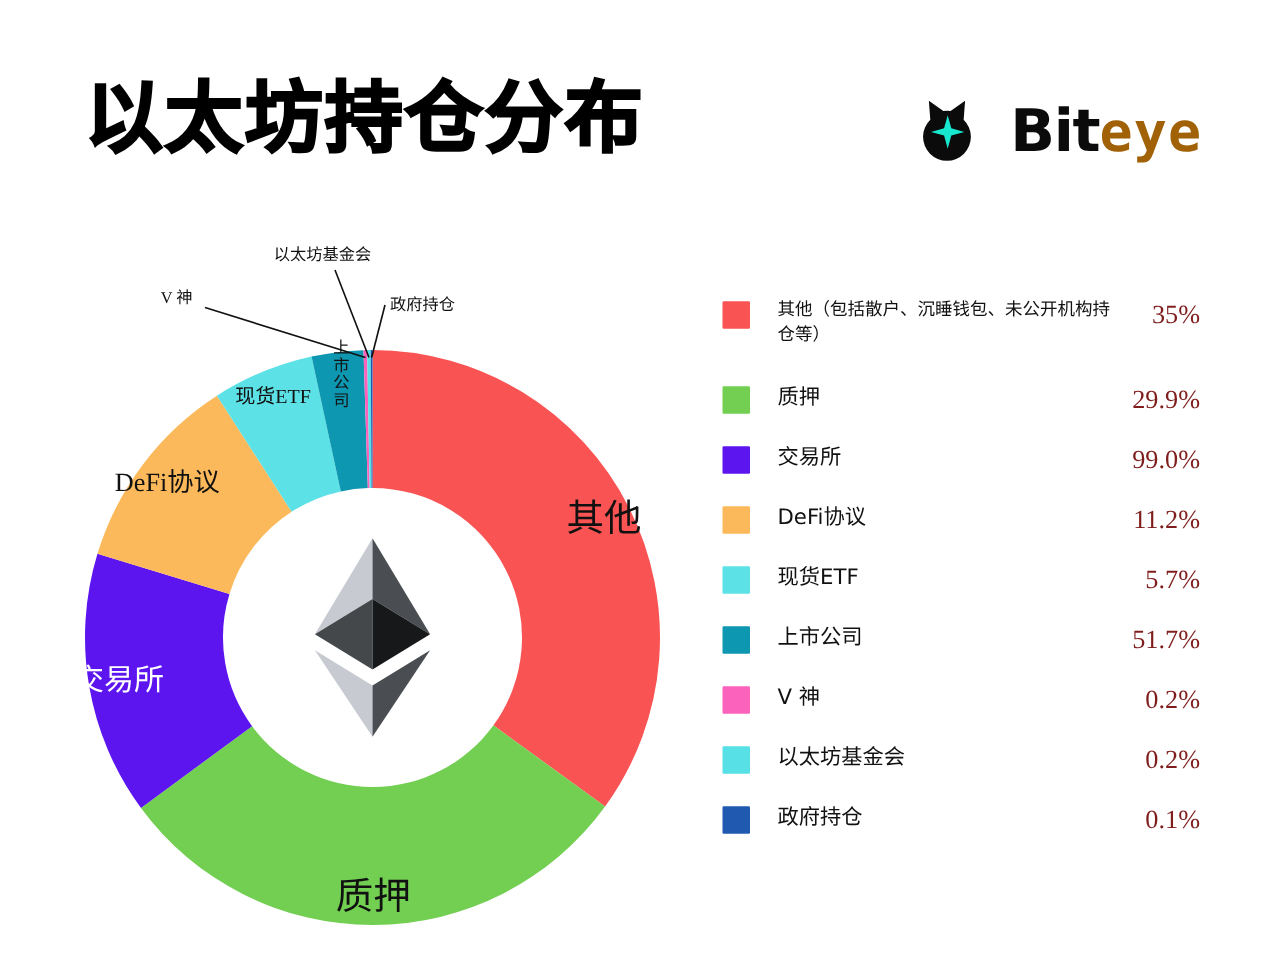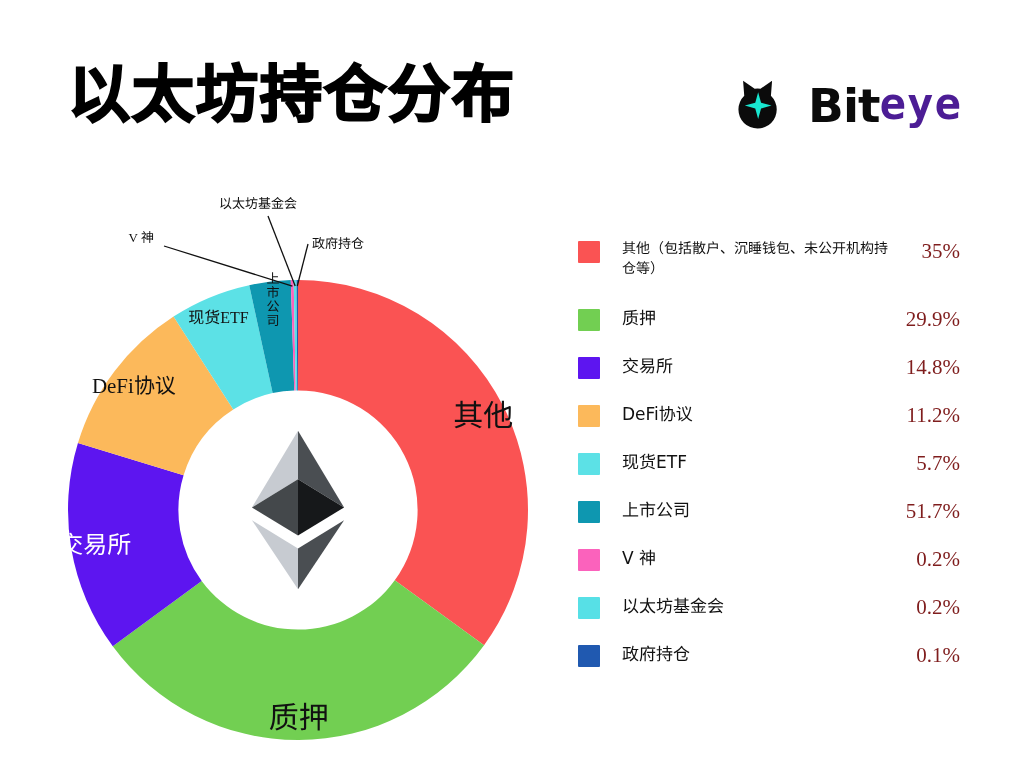--- a/index.html
+++ b/index.html
@@ -49,21 +49,21 @@
     gap: 4px;
   }
   #logo-mark {
     width: 58px;
     height: 58px;
     flex: 0 0 auto;
     display: block;
   }
   #logo-text {
     display: flex;
-    align-items: flex-start;
+    align-items: flex-end;
     line-height: 1;
     margin-left: 18px;
   }
   .logo-bit {
     font-family: "DejaVu Sans", "Liberation Sans", sans-serif;
     font-size: 47px;
     font-weight: 700;
     color: #0b0b0b;
     letter-spacing: -1px;
   }
@@ -161,21 +161,21 @@
 
       <path d="M50 4 A46 46 0 1 0 50 96 A46 46 0 1 1 50 4 Z" fill="#0b0b0b"></path>
 
       <path d="M28 34 L26 8 L46 22 A33 33 0 0 1 56 22 L76 8 L74 34
                A33 33 0 1 1 28 34 Z" fill="#0b0b0b"></path>
 
       <path d="M52 28 L57 46 L75 51 L57 56 L52 74 L47 56 L29 51 L47 46 Z" fill="#18E7D0"></path>
     </svg>
     <div id="logo-text">
       <span class="logo-bit">Bit</span>
-      <span class="logo-eye" style="color: #4c1d95;">eye</span>
+      <span class="logo-eye" style="color: #a16207;">eye</span>
     </div>
   </div>
 </div>
 
 <div id="chart-area">
   <svg id="donut-svg" viewBox="0 0 520 510">
     <g id="slices">
         <path d="M 262 94 A 230 230 0 0 1 448.07390870623794 459.1906080272688 L 358.7584325272437 394.2991161741798 A 119.60000000000001 119.60000000000001 0 0 0 262 204.39999999999998 Z" fill="#FA5353"></path>
         <path d="M 448.07390870623794 459.1906080272688 A 230 230 0 0 1 76.77918628644204 460.35706863704377 L 165.68517686894984 394.90567569126273 A 119.60000000000001 119.60000000000001 0 0 0 358.7584325272437 394.2991161741798 Z" fill="#72CF52"></path>
         <path d="M 76.77918628644204 460.35706863704377 A 230 230 0 0 1 41.956228141468955 257.0616816294976 L 147.57723863356387 289.19207444733877 A 119.60000000000001 119.60000000000001 0 0 0 165.68517686894984 394.90567569126273 Z" fill="#5D15F0"></path>
@@ -221,21 +221,21 @@
       <span class="legend-value">35%</span>
     </div>
     <div class="legend-row">
       <span class="legend-swatch" style="background: rgb(114, 207, 82);"></span>
       <span class="legend-label">质押</span>
       <span class="legend-value">29.9%</span>
     </div>
     <div class="legend-row">
       <span class="legend-swatch" style="background: rgb(93, 21, 240);"></span>
       <span class="legend-label">交易所</span>
-      <span class="legend-value">14.8%</span>
+      <span class="legend-value">99.0%</span>
     </div>
     <div class="legend-row">
       <span class="legend-swatch" style="background: rgb(252, 185, 91);"></span>
       <span class="legend-label">DeFi协议</span>
       <span class="legend-value">11.2%</span>
     </div>
     <div class="legend-row">
       <span class="legend-swatch" style="background: rgb(92, 225, 230);"></span>
       <span class="legend-label">现货ETF</span>
       <span class="legend-value">5.7%</span>

